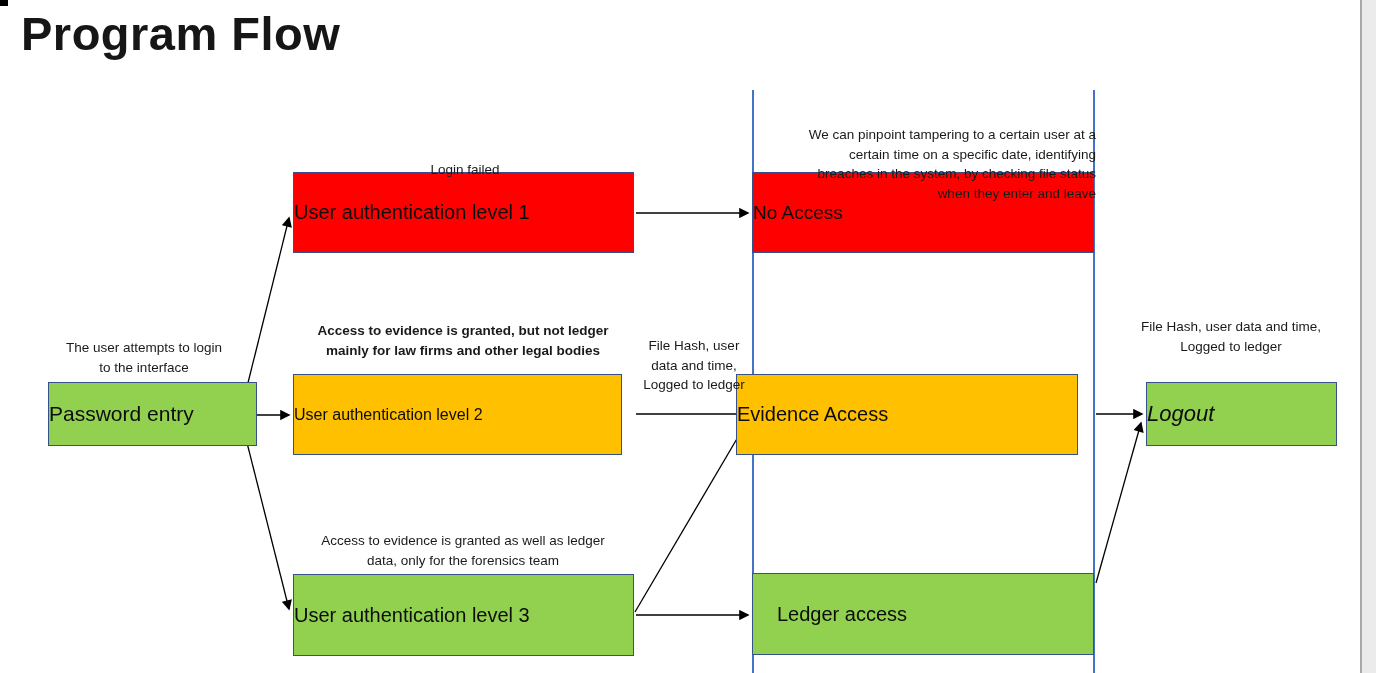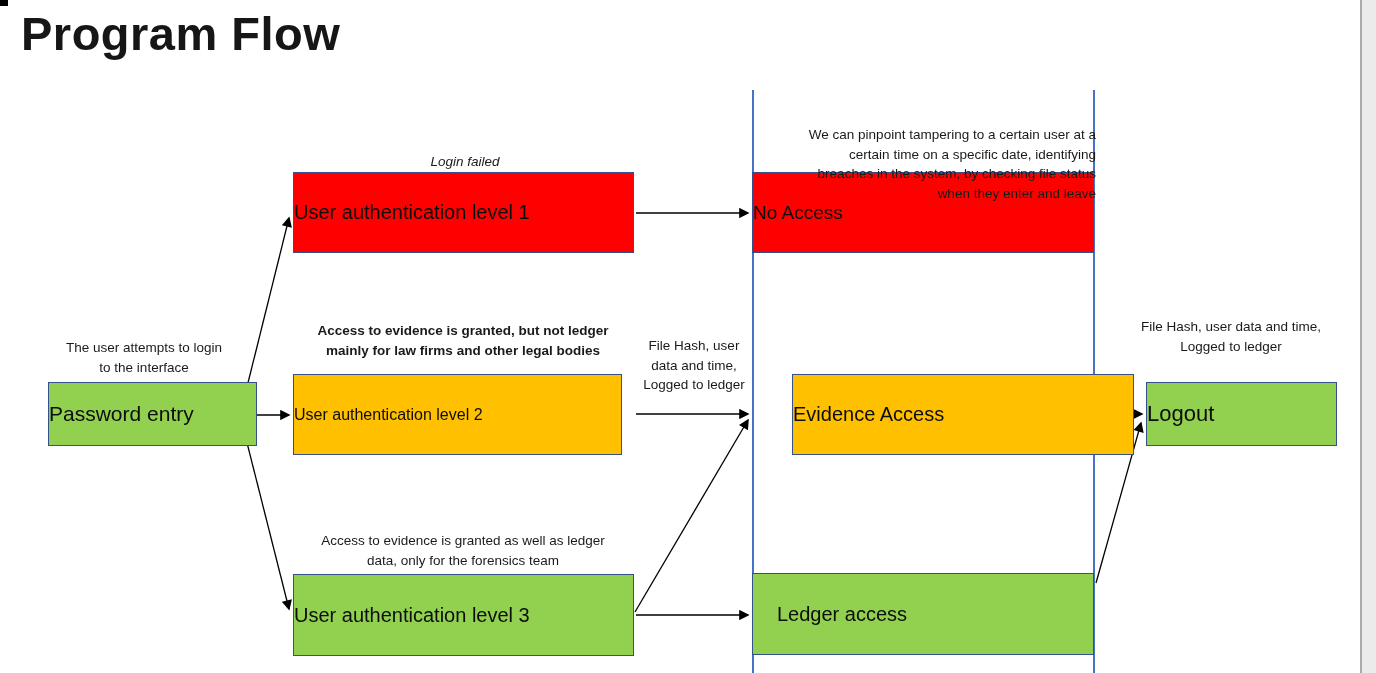--- a/index.html
+++ b/index.html
@@ -105,33 +105,33 @@
   </div>
 
   <div class="node" style="left: 293px; top: 574px; width: 341px; height: 82px; font-size: 20px; background-color: rgb(146, 208, 80);">
     <span>User authentication level 3</span>
   </div>
 
   <div class="node" style="left: 752px; top: 172px; width: 342px; height: 81px; font-size: 19px; font-weight: normal; background-color: rgb(255, 0, 0);">
     <span>No Access</span>
   </div>
 
-  <div class="node" style="left: 792px; top: 374px; width: 342px; height: 81px; font-size: 20px; background-color: rgb(255, 192, 0);">
+  <div class="node" style="left: 736px; top: 374px; width: 342px; height: 81px; font-size: 20px; background-color: rgb(255, 192, 0);">
     <span>Evidence Access</span>
   </div>
 
   <div class="node" style="left: 752px; top: 573px; width: 342px; height: 82px; font-size: 20px; background-color: rgb(146, 208, 80); padding-left: 24px;">
     <span>Ledger access</span>
   </div>
 
-  <div class="node" style="left: 1146px; top: 382px; width: 191px; height: 64px; font-size: 22px; background-color: rgb(146, 208, 80);">
+  <div class="node" style="left: 1146px; top: 382px; width: 191px; height: 64px; font-size: 22px; background-color: rgb(146, 208, 80); font-style: italic;">
     <span>Logout</span>
   </div>
 
-  <div class="annotation" style="left:380px; top:152px; width:170px;font-style:italic;">Login failed</div>
+  <div class="annotation" style="left:380px; top:160px; width:170px;">Login failed</div>
 
   <div class="annotation" style="left:39px; top:338px; width:210px;">The user attempts to login
 to the interface</div>
 
   <div class="annotation" style="left:308px; top:321px; width:310px;font-weight:bold;">Access to evidence is granted, but not ledger
 mainly for law firms and other legal bodies</div>
 
   <div class="annotation" style="left:638px; top:336px; width:112px;">File Hash, user
 data and time,
 Logged to ledger</div>

